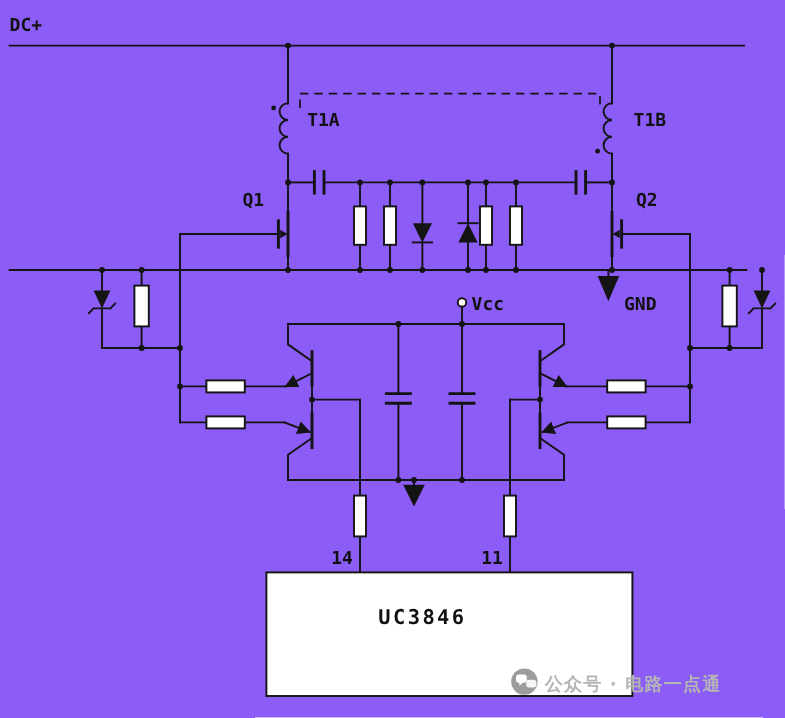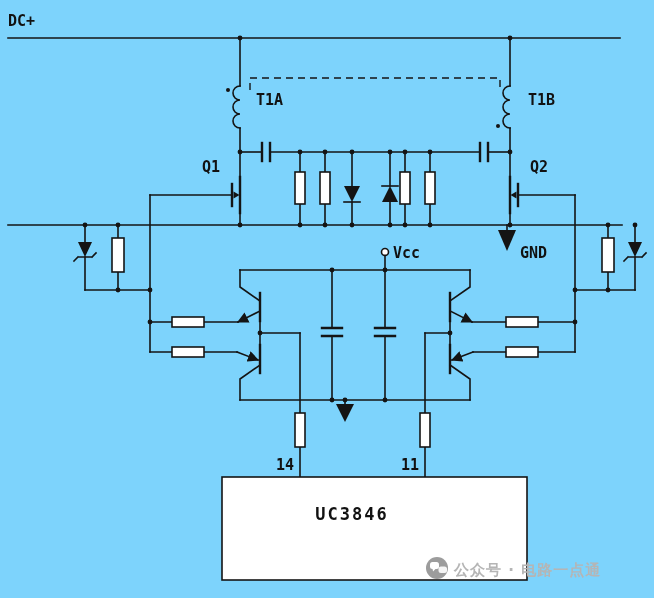--- a/index.html
+++ b/index.html
@@ -1,19 +1,19 @@
 <!DOCTYPE html>
 <html><head>
 <meta charset="utf-8">
 <style>
   html,body { margin:0; padding:0; background:#ffffff; }
   .stage {
     position:relative;
     width:654px; height:598px;
-    background:#7dd3fc;
+    background:#8b5cf6;
     font-family:"DejaVu Sans Mono", monospace;
     overflow:hidden;
   }
   svg { display:block; }
   .wire   { stroke:#141414; stroke-width:1.6; fill:none; stroke-linecap:square; }
   .wire2  { stroke:#141414; stroke-width:2.4; fill:none; stroke-linecap:square; }
   .dashed { stroke:#141414; stroke-width:1.4; fill:none; stroke-dasharray:7 5; }
   .comp   { fill:#141414; stroke:none; }
   .rbox   { fill:#ffffff; stroke:#141414; stroke-width:1.6; }
   .dot    { fill:#141414; stroke:none; }

